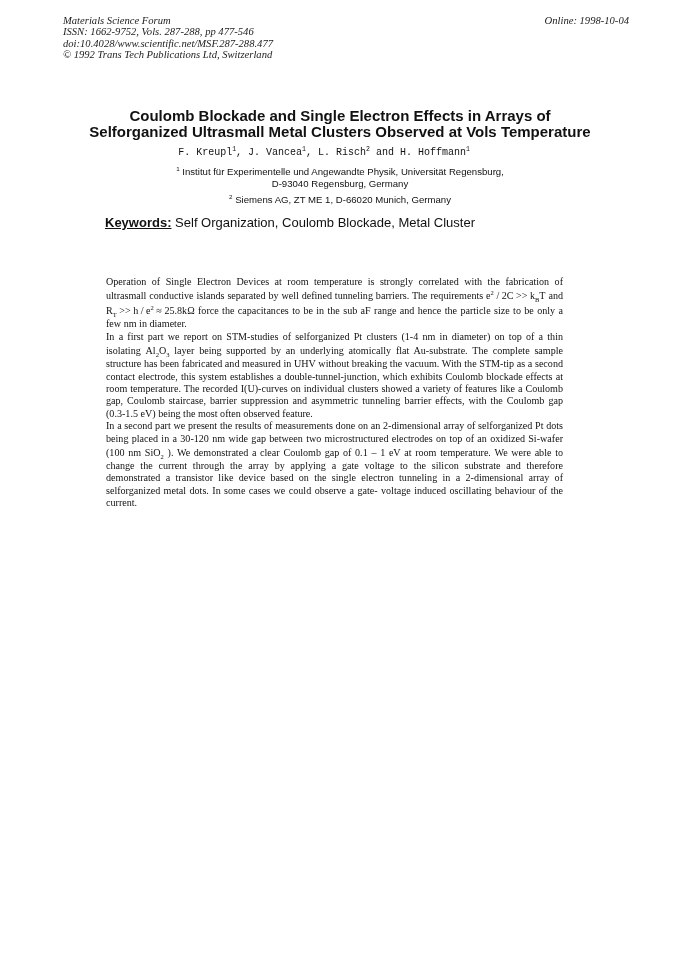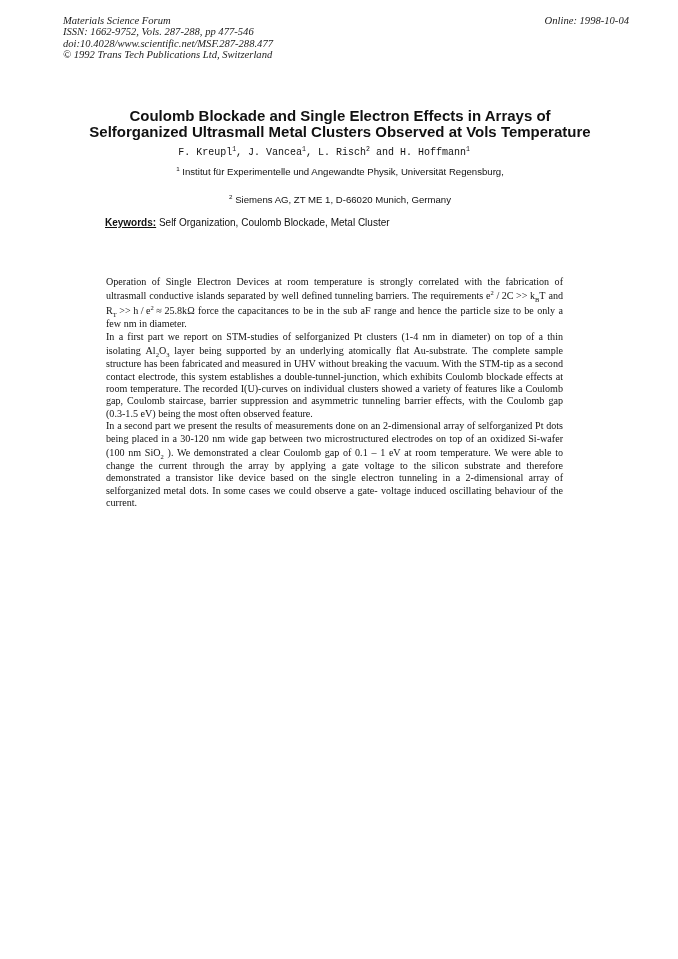--- a/index.html
+++ b/index.html
@@ -7,21 +7,21 @@
   .hdr { position: absolute; font-family: "Liberation Serif", serif; font-style: italic; font-size: 10.6px; line-height: 11.4px; color: #222; }
   .hdr-left { left: 63px; top: 15px; }
   .hdr-right { right: 49px; top: 15px; text-align: right; }
   .title { position: absolute; left: 60px; width: 560px; top: 108px; text-align: center; font-family: "Liberation Sans", sans-serif; font-weight: bold; font-size: 15px; line-height: 15.5px; color: #111; }
   .authors { position: absolute; left: 44px; width: 560px; top: 145px; text-align: center; font-family: Liberation Mono, monospace; font-size: 10px; line-height: 15px; }
   .affil { position: absolute; left: 60px; width: 560px; text-align: center; font-family: "Liberation Sans", sans-serif; font-size: 9.6px; line-height: 12px; }
   .affil1 { top: 166px; }
   .affil2 { top: 194px; }
   sup { font-size: 65%; line-height: 0; vertical-align: super; }
   sub { font-size: 65%; line-height: 0; vertical-align: sub; }
-  .keywords { position: absolute; left: 105px; top: 217px; font-family: "Liberation Sans", sans-serif; font-size: 10px; line-height: 12px; }
+  .keywords { position: absolute; left: 105px; top: 217px; font-family: "Liberation Sans", sans-serif; font-size: 13px; line-height: 12px; }
   .kw-label { font-weight: bold; text-decoration: underline; }
   .abstract { position: absolute; left: 106px; width: 457px; top: 276px; font-family: "Liberation Serif", serif; font-size: 10.1px; line-height: 12.4px; text-align: justify; color: #111; }
   .abstract p { margin: 0; }
   .abstract .tall { display: inline-block; line-height: 15px; }
 </style>
 </head>
 <body>
 
 <div class="hdr hdr-left">
   <div>Materials Science Forum</div>
@@ -35,20 +35,21 @@
   <div>Coulomb Blockade and Single Electron Effects in Arrays of</div>
   <div>Selforganized Ultrasmall Metal Clusters Observed at Vols Temperature</div>
 </div>
 
 <div class="authors">
   <span>F. Kreupl</span><sup>1</sup><span>, </span><span>J. Vancea</span><sup>1</sup><span>, </span><span>L. Risch</span><sup>2</sup><span> and </span><span>H. Hoffmann</span><sup>1</sup>
 </div>
 
 <div class="affil affil1">
   <div><sup>1</sup> <span>Institut für Experimentelle und Angewandte Physik, Universität Regensburg,</span></div>
+  <div>D-93040 Regensburg, Germany</div>
 </div>
 <div class="affil affil2">
   <div><sup>2</sup> <span>Siemens AG, ZT ME 1, D-66020 Munich, Germany</span></div>
 </div>
 
 <div class="keywords">
   <span class="kw-label">Keywords:</span>
   <span>Self Organization, Coulomb Blockade, Metal Cluster</span>
 </div>
 

